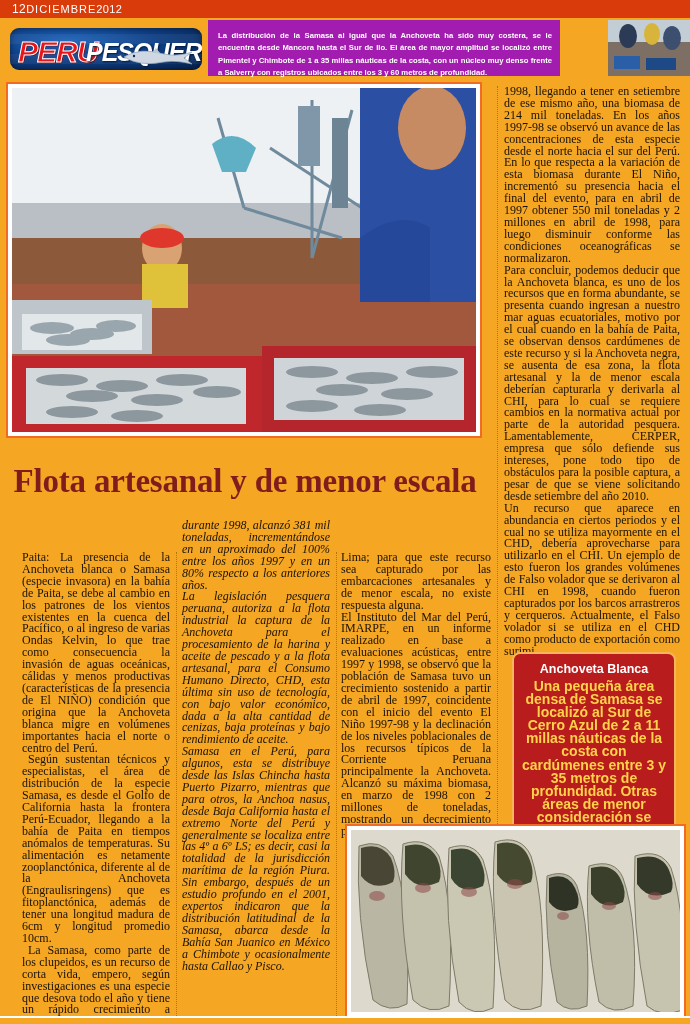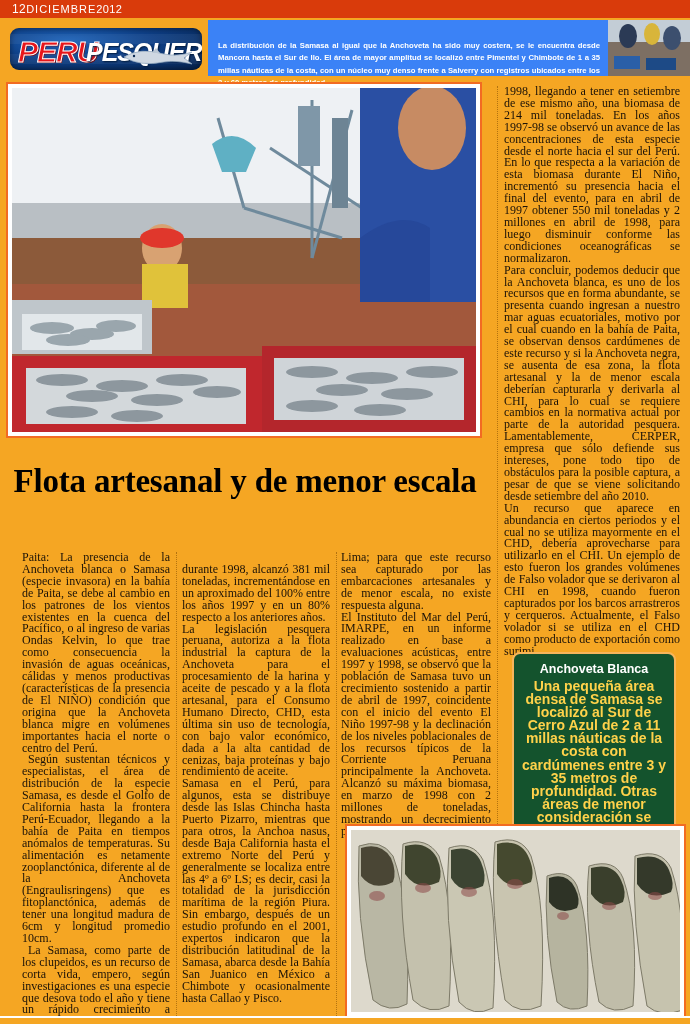--- a/index.html
+++ b/index.html
@@ -97,23 +97,23 @@
   }
   .logo-fish {
     position: absolute;
     right: 8px; top: 18px;
     width: 72px; height: 22px;
   }
 
   .lead {
     position: absolute;
     left: 208px; top: 2px;
-    width: 400px; height: 56px;
-    background: #3b82f6;
-    padding: 20px 8px 4px 10px;
+    width: 352px; height: 56px;
+    background: #a21caf;
+    padding: 10px 8px 4px 10px;
     box-sizing: border-box;
     color: #ffffff;
     font-family: "Liberation Sans", sans-serif;
     font-weight: bold;
     font-size: 7.7px;
     line-height: 12.4px;
     text-align: justify;
   }
   .lead-photo {
     position: absolute;
@@ -151,58 +151,58 @@
   }
   .headline {
     position: absolute;
     left: 4px; top: 462px;
     width: 482px;
     text-align: center;
     font-family: "Liberation Serif", serif;
     font-weight: bold;
     font-size: 33px;
     line-height: 38px;
-    color: #000000;
+    color: #7f1d1d;
     letter-spacing: -.2px;
   }
 
   
   .col {
     position: absolute;
     font-family: "Liberation Serif", serif;
     font-size: 12px;
     line-height: 11.9px;
     text-align: justify;
     color: #1b1208;
     box-sizing: border-box;
   }
   .col p { margin: 0; text-indent: 6px; }
   .col p.noind { text-indent: 0; }
 
   .col1 { left: 22px;  top: 552px; width: 148px; }
-  .col2 { left: 182px; top: 564px; width: 148px; }
+  .col2 { left: 182px; top: 520px; width: 148px; font-style: italic; }
   .col3 { left: 341px; top: 552px; width: 150px; }
   .col4 { left: 504px; top: 86px;  width: 176px; }
 
   .coldiv {
     position: absolute;
     width: 0; border-left: 1px dotted #b3730f;
   }
   .d1 { left: 176px; top: 552px; height: 468px; }
   .d2 { left: 336px; top: 552px; height: 468px; }
   .d3 { left: 497px; top: 86px;  height: 934px; }
 
   
   .redbox {
     position: absolute;
     left: 512px; top: 652px;
     width: 164px;
     border: 2px solid #F7B55B;
     border-radius: 8px;
-    background: #14532d;
+    background: #b91c1c;
     padding: 8px 8px 10px 8px;
     box-sizing: border-box;
     text-align: center;
   }
   .redbox-title {
     font-family: "Liberation Sans", sans-serif;
     font-weight: bold;
     font-size: 12.5px;
     color: #ffffff;
     margin-bottom: 4px;

